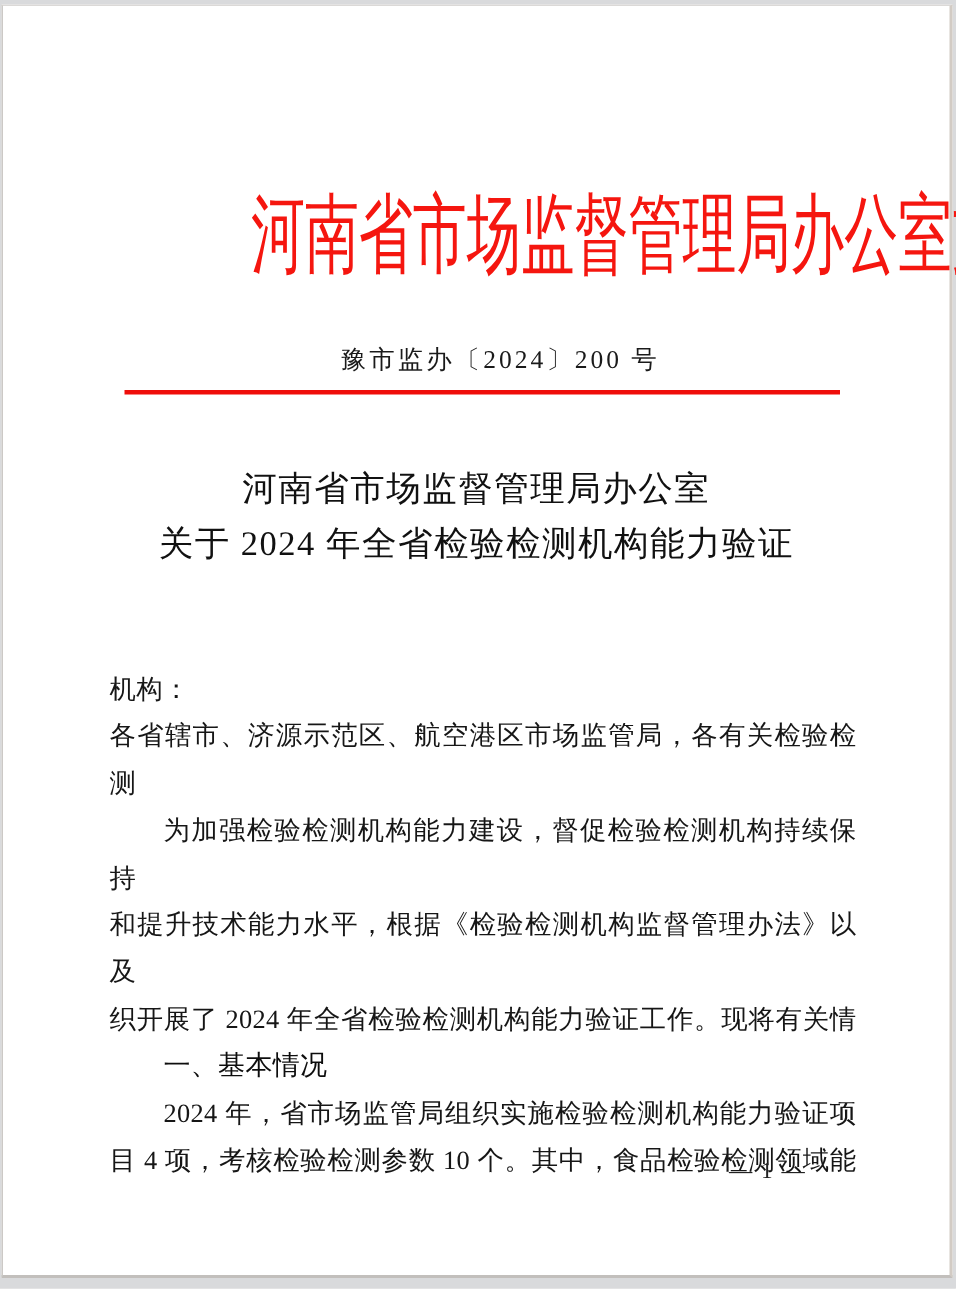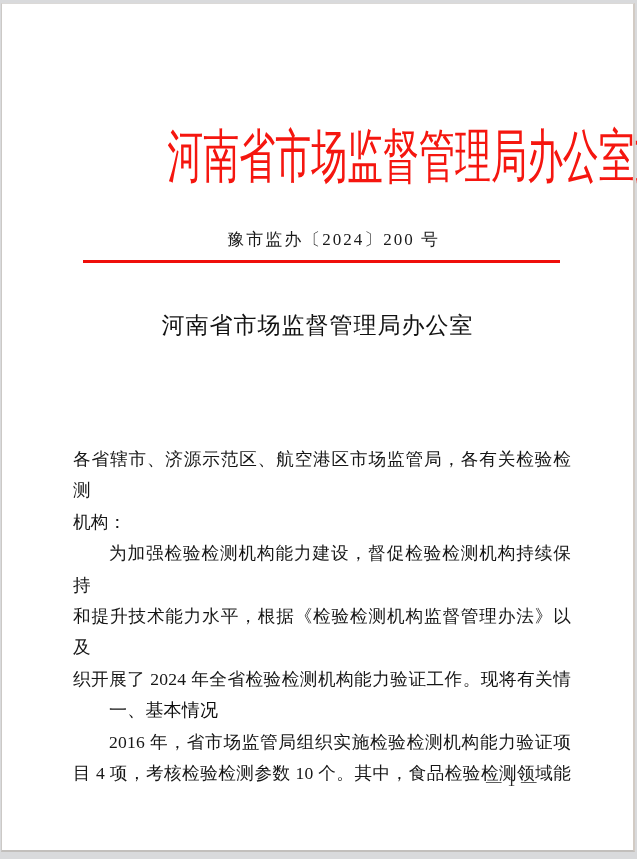--- a/index.html
+++ b/index.html
@@ -113,28 +113,29 @@
   <div class="letterhead">
     <span class="letterhead-text">河南省市场监督管理局办公室文件</span>
   </div>
 
   <div class="doc-number">豫市监办〔2024〕200 号</div>
 
   <div class="red-divider"></div>
 
   <div class="doc-title">
     <div class="title-line">河南省市场监督管理局办公室</div>
+    <div class="title-line">关于 2024 年全省检验检测机构能力验证</div>
   </div>
 
   <div class="doc-body">
+    <div class="line">机构：</div>
     <div class="line j">各省辖市、济源示范区、航空港区市场监管局，各有关检验检测</div>
-    <div class="line">机构：</div>
     <div class="line j indent">为加强检验检测机构能力建设，督促检验检测机构持续保持</div>
     <div class="line j">和提升技术能力水平，根据《检验检测机构监督管理办法》以及</div>
     <div class="line j">织开展了 2024 年全省检验检测机构能力验证工作。现将有关情</div>
     <div class="line indent heading">一、基本情况</div>
-    <div class="line j indent">2016 年，省市场监管局组织实施检验检测机构能力验证项</div>
+    <div class="line j indent">2024 年，省市场监管局组织实施检验检测机构能力验证项</div>
     <div class="line j">目 4 项，考核检验检测参数 10 个。其中，食品检验检测领域能</div>
   </div>
 
   <div class="page-number">— 1 —</div>
 
 </div>
 
 </body></html>

